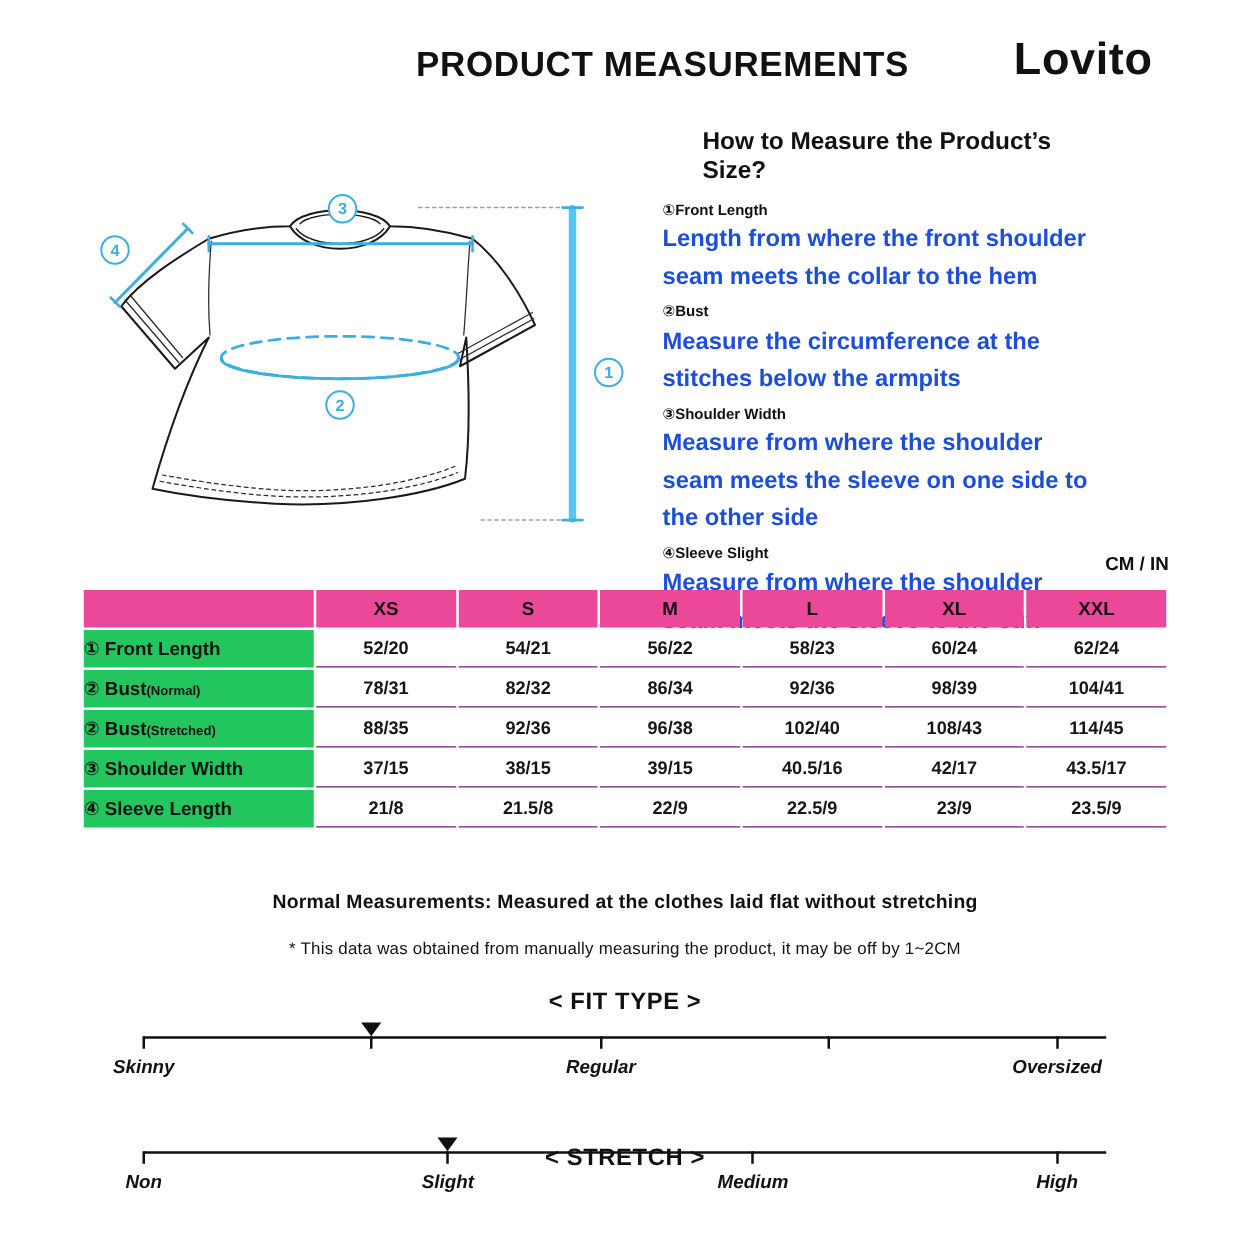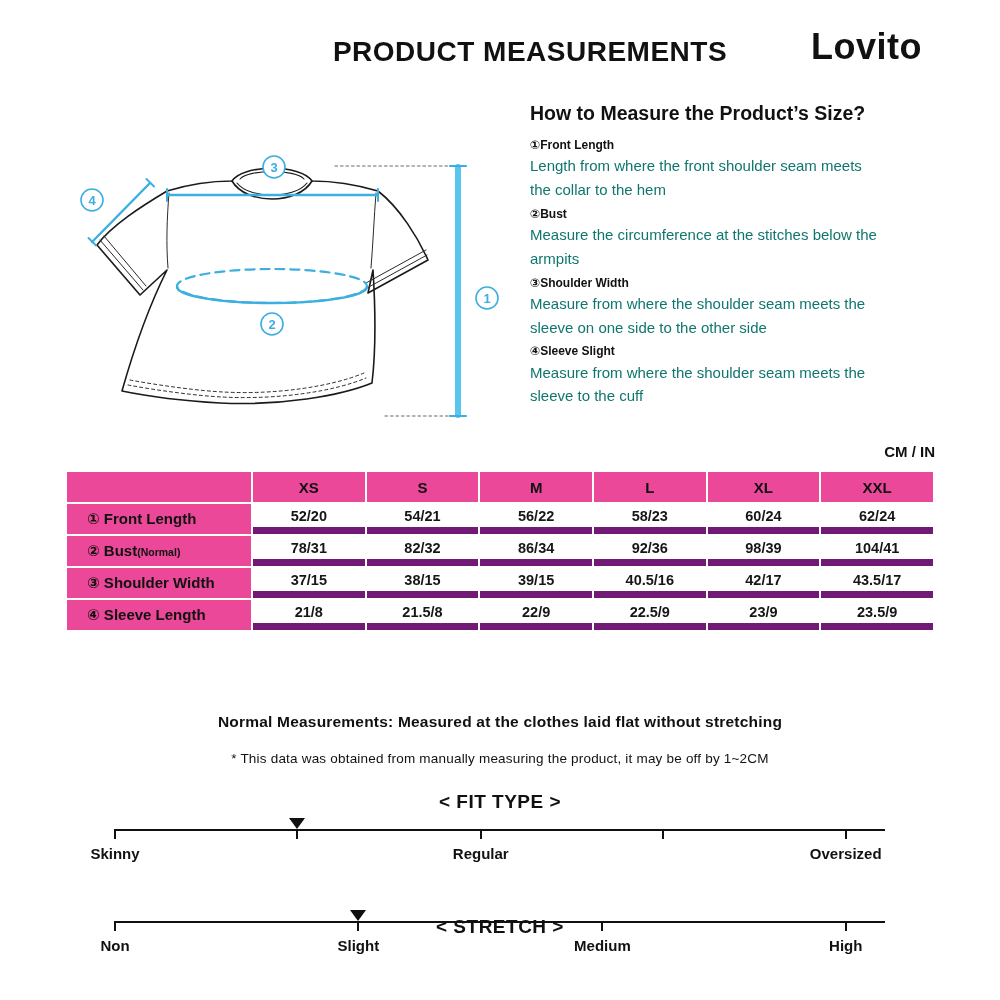--- a/index.html
+++ b/index.html
@@ -20,55 +20,55 @@
     position:absolute; top:26px; right:78px;
     font-size:36px; font-weight:700; letter-spacing:.5px;
   }
 
   
   .diagram { position:absolute; left:50px; top:138px; width:450px; height:300px; }
   .badge-num { fill:#3DAEE0; font:700 13px "Liberation Sans","DejaVu Sans",sans-serif; text-anchor:middle; }
 
   
   .howto { position:absolute; left:530px; top:102px; width:352px; }
-  .howto-title { font-size:19.5px; font-weight:700; margin-bottom:12px; }
+  .howto-title { font-size:19.5px; font-weight:700; margin-bottom:12px;margin-left:32px; }
   .hi-label { font-size:12px; font-weight:700; line-height:1.45; margin-top:4px; }
-  .hi-desc  { font-size:15px; color:#0f766e; line-height:1.58; }
+  .hi-desc  { font-size:19px; color:#1d4ed8; line-height:1.58;font-weight:bold; }
 
   
   .units { position:absolute; top:443px; right:65px; font-size:15px; font-weight:700; }
   .size-table {
     position:absolute; left:65px; top:470px; width:870px;
     border-collapse:separate; border-spacing:2px; table-layout:fixed;
   }
   .size-table th, .size-table td { vertical-align:middle; }
   .col-head, .corner { background:#ec4899; height:30px; font-size:15px; font-weight:700; text-align:center; }
-  .rowlabel { background:#ec4899; height:30px; font-size:15px; font-weight:700; text-align:left; padding-left:20px; white-space:nowrap; }
+  .rowlabel { background:#22c55e; height:30px; font-size:15px; font-weight:700; text-align:left; padding-left:0; white-space:nowrap; }
   .row-sub { font-size:10.5px; font-weight:700; }
-  .val { background:#fff; height:30px; text-align:center; font-size:14.5px; font-weight:600; color:#161616; border-bottom:7px solid #701a75; }
+  .val { background:#fff; height:30px; text-align:center; font-size:14.5px; font-weight:600; color:#161616; border-bottom:1px solid #701a75; }
 
   
   .notes { position:absolute; top:680px; left:0; width:100%; text-align:center;margin-top:30px; }
   .note-line { font-size:15.5px; font-weight:600; line-height:1.55; letter-spacing:.2px; }
   .disclaimer { margin-top:17px; font-size:13.5px; font-weight:400; letter-spacing:.2px; }
 
   
   .scale-title { position:absolute; left:0; width:100%; text-align:center; font-size:19px; font-weight:700; letter-spacing:.5px; }
   #fit-title { top:791px; }
   #stretch-title { top:916px; }
   .scale-line { position:absolute; left:115px; width:770px; height:2px; background:#101010; }
   #fit-line { top:829px; }
   #stretch-line { top:921px; }
   .tick { position:absolute; top:0; width:2px; height:10px; background:#101010; margin-left:-1px; }
   .marker {
     position:absolute; top:-11px; width:0; height:0; margin-left:-8px;
     border-left:8px solid transparent; border-right:8px solid transparent;
     border-top:11px solid #101010;
   }
-  .scale-labels { position:absolute; left:115px; width:770px; height:20px; }
+  .scale-labels { position:absolute; left:115px; width:770px; height:20px;font-style:italic; }
   #fit-labels { top:845px; }
   #stretch-labels { top:937px; }
   .scale-label { position:absolute; transform:translateX(-50%); font-size:15px; font-weight:700; white-space:nowrap; }
 </style>
 </head>
 <body>
 
 <div class="page">
 
   <div class="page-title">PRODUCT MEASUREMENTS</div>
@@ -205,20 +205,29 @@
         <tr>
           <td class="rowlabel"><span class="row-num">②</span><span class="row-name"> Bust</span><span class="row-sub">(Normal)</span></td>
           <td class="val">78/31</td>
           <td class="val">82/32</td>
           <td class="val">86/34</td>
           <td class="val">92/36</td>
           <td class="val">98/39</td>
           <td class="val">104/41</td>
         </tr>
         <tr>
+          <td class="rowlabel"><span class="row-num">②</span><span class="row-name"> Bust</span><span class="row-sub">(Stretched)</span></td>
+          <td class="val">88/35</td>
+          <td class="val">92/36</td>
+          <td class="val">96/38</td>
+          <td class="val">102/40</td>
+          <td class="val">108/43</td>
+          <td class="val">114/45</td>
+        </tr>
+        <tr>
           <td class="rowlabel"><span class="row-num">③</span><span class="row-name"> Shoulder Width</span><span class="row-sub"></span></td>
           <td class="val">37/15</td>
           <td class="val">38/15</td>
           <td class="val">39/15</td>
           <td class="val">40.5/16</td>
           <td class="val">42/17</td>
           <td class="val">43.5/17</td>
         </tr>
         <tr>
           <td class="rowlabel"><span class="row-num">④</span><span class="row-name"> Sleeve Length</span><span class="row-sub"></span></td>

